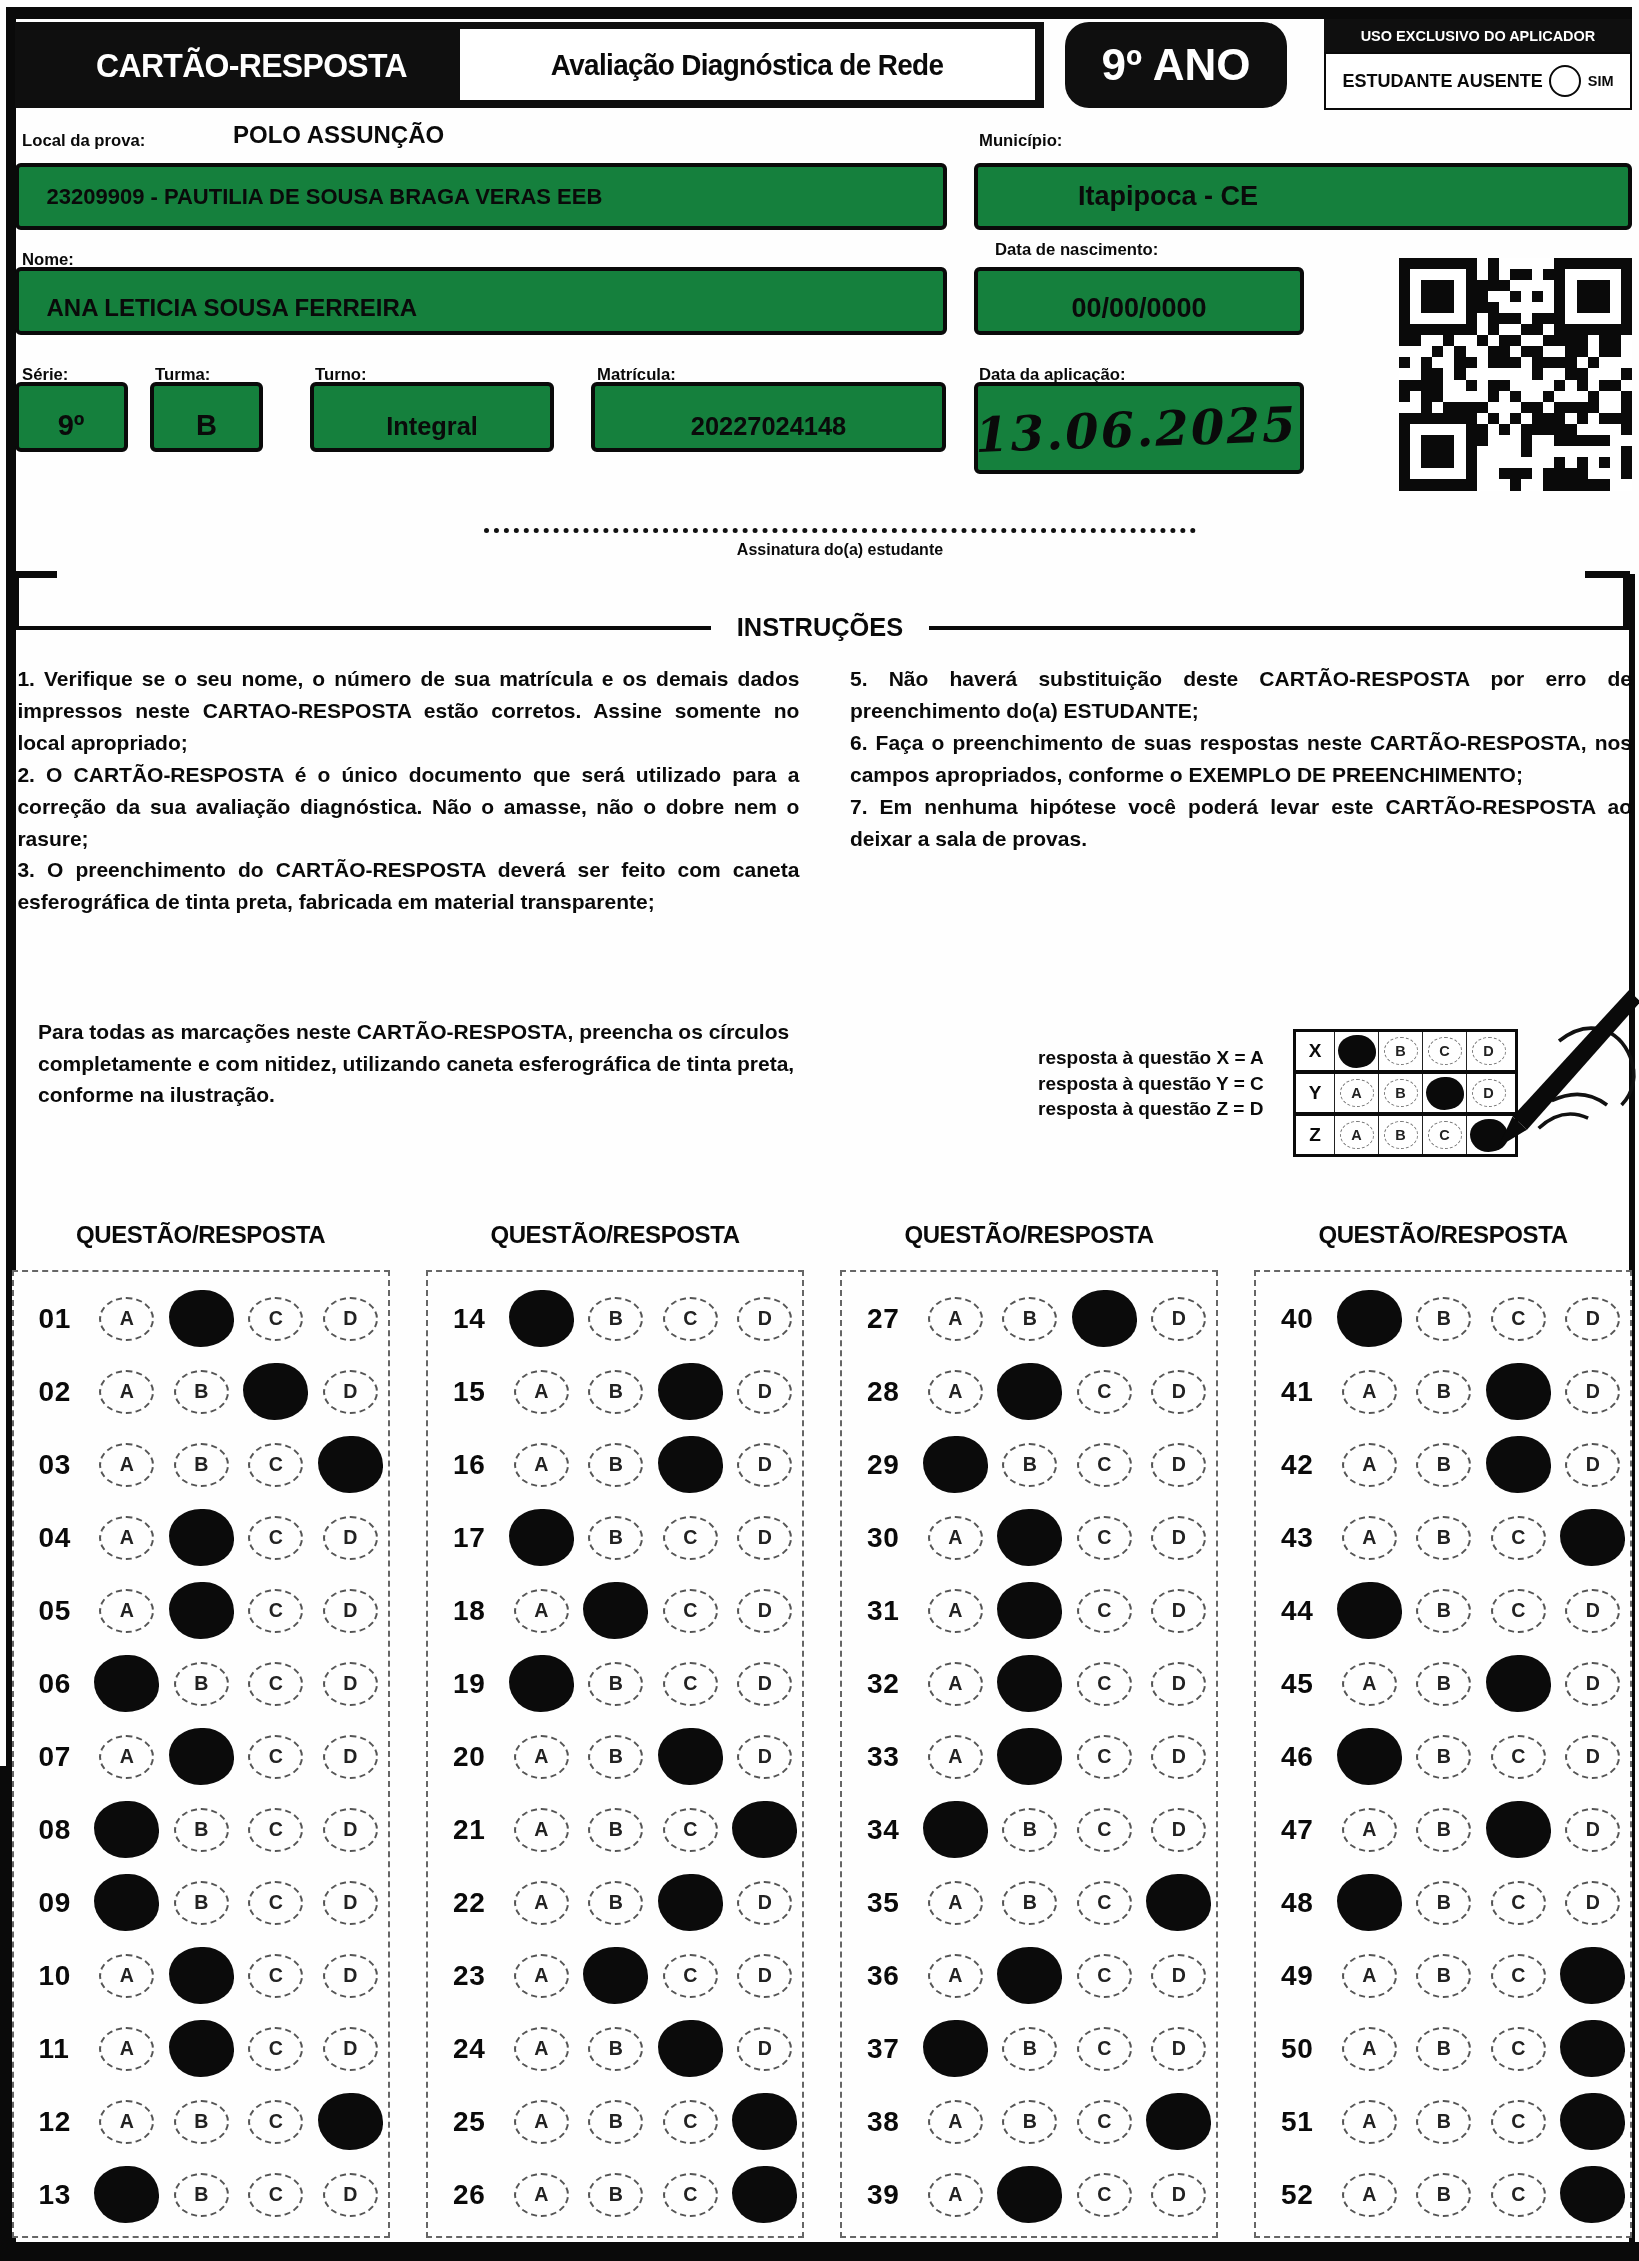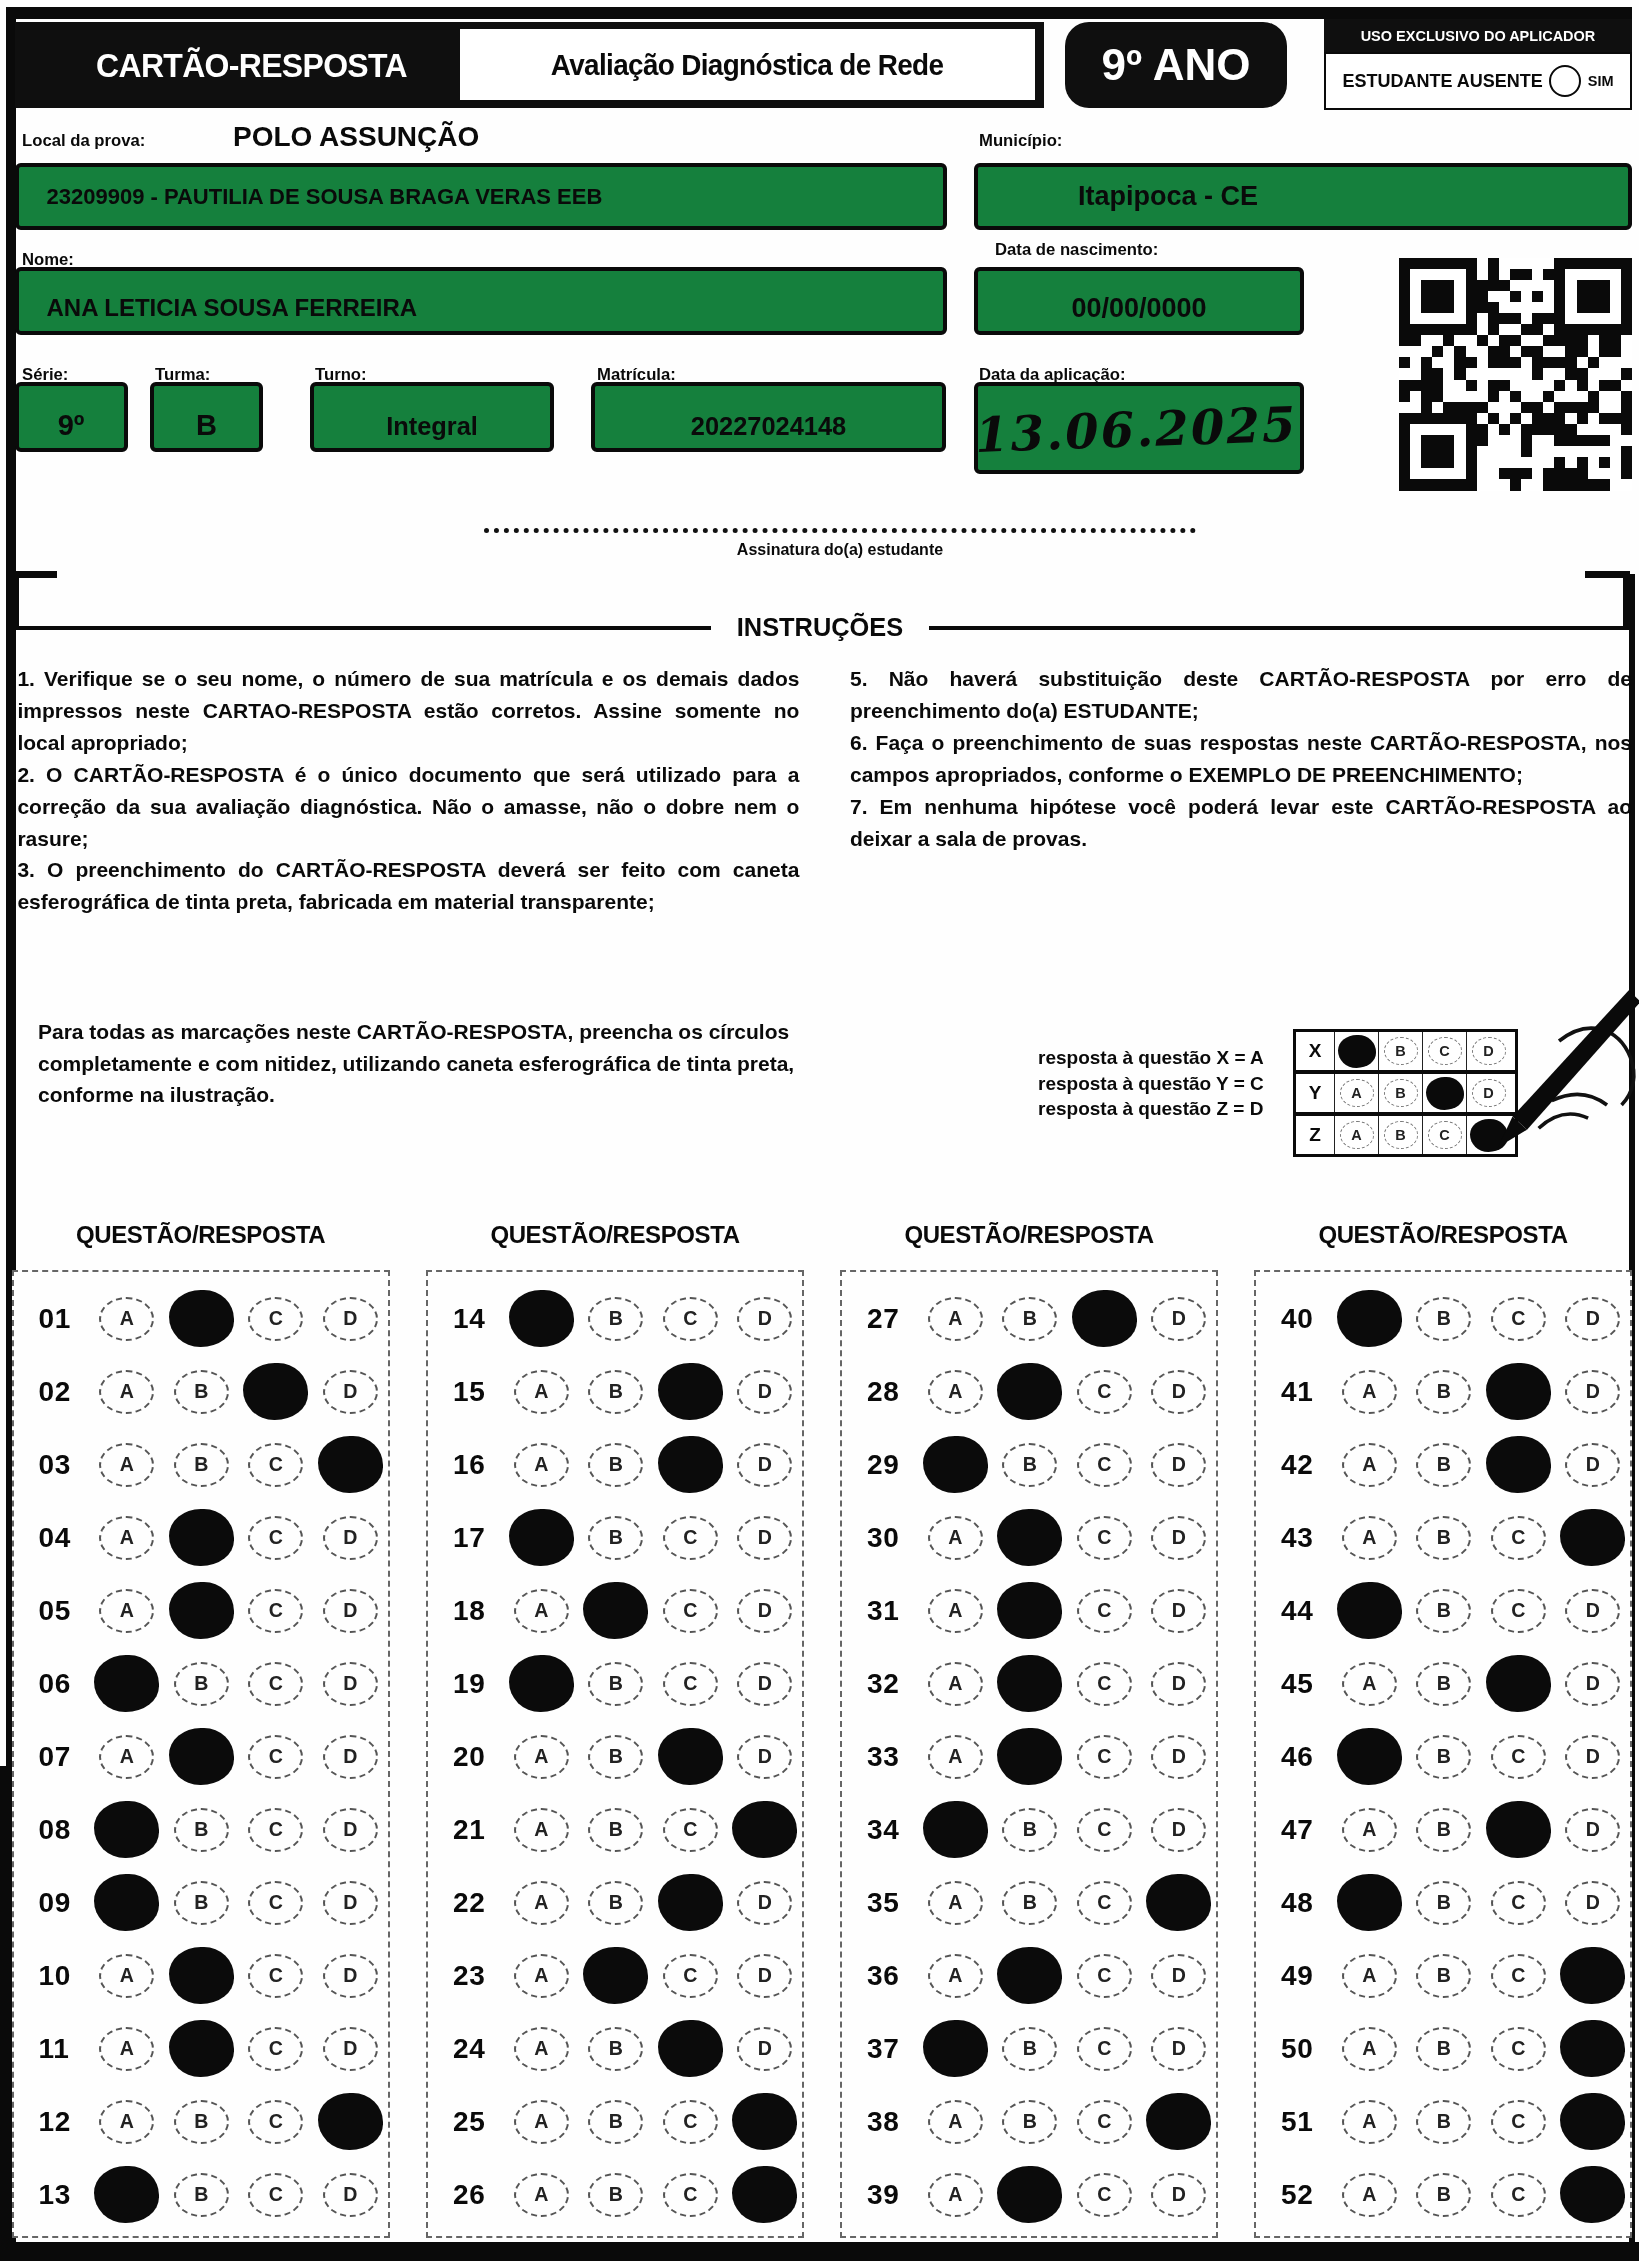--- a/index.html
+++ b/index.html
@@ -94,21 +94,21 @@
   <div class="uso-box">
     <div class="uso-head">USO EXCLUSIVO DO APLICADOR</div>
     <div class="uso-body">
       <span class="uso-label">ESTUDANTE AUSENTE</span>
       <span class="uso-circle"></span>
       <span class="uso-sim">SIM</span>
     </div>
   </div>
 
   <div class="lbl" style="left:22px;top:131px;">Local da prova:</div>
-  <div class="abs val" style="left:233px;top:121px;font-size:28px;">POLO ASSUNÇÃO</div>
+  <div class="abs val" style="left:233px;top:121px;font-size:24px;">POLO ASSUNÇÃO</div>
   <div class="box" style="left:14.5px;top:163px;width:932px;height:67px;display:flex;align-items:center;">
     <span class="val" style="font-size:22px;padding-left:28px;">23209909 - PAUTILIA DE SOUSA BRAGA VERAS EEB</span>
   </div>
 
   <div class="lbl" style="left:979px;top:131px;">Município:</div>
   <div class="box" style="left:974px;top:163px;width:658px;height:67px;display:flex;align-items:center;">
     <span class="val" style="font-size:27px;padding-left:100px;">Itapipoca - CE</span>
   </div>
 
   <div class="lbl" style="left:22px;top:250px;">Nome:</div>

